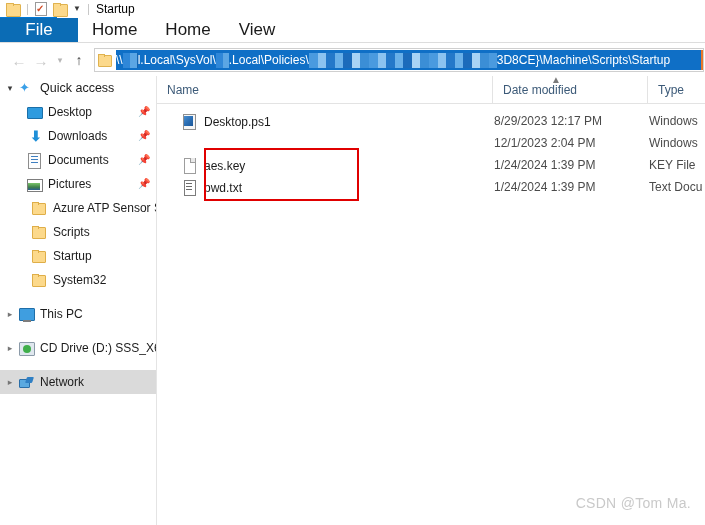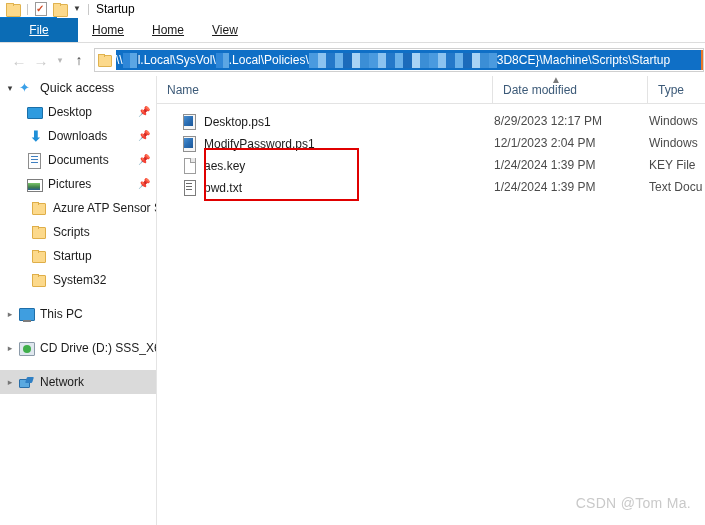--- a/index.html
+++ b/index.html
@@ -71,22 +71,22 @@
   
   .ribbon {
     position: absolute; left: 0; top: 18px;
     width: 705px; height: 24px;
     background: #ffffff;
     display: flex; align-items: stretch;
     border-bottom: 1px solid #ddd;
   }
   .tab {
     display: flex; align-items: center; justify-content: center;
-    font-size: 12px; color: #1a1a1a;
-    padding: 0 14px; cursor: default; white-space: nowrap; text-decoration: underline;
+    font-size: 17px; color: #1a1a1a;
+    padding: 0 14px; cursor: default; white-space: nowrap;
   }
   .tab.file {
     background: #0b6cb5; color: #ffffff;
     min-width: 46px; padding: 0 16px;
   }
 
   
   .addrrow {
     position: absolute; left: 0; top: 44px;
     width: 705px; height: 32px;
@@ -571,24 +571,20 @@
       <div class="filerow" style="top:36px;">
         <div class="fcell-name">
           <span class="fico fico-ps1"></span>
           <span class="fname">Desktop.ps1</span>
         </div>
         <div class="fcell-date">8/29/2023 12:17 PM</div>
         <div class="fcell-type">Windows</div>
       </div>
 
       <div class="filerow" style="top:58px;">
-        <div class="fcell-name">
-          <span class="fico fico-ps1"></span>
-          <span class="fname">ModifyPassword.ps1</span>
-        </div>
         <div class="fcell-date">12/1/2023 2:04 PM</div>
         <div class="fcell-type">Windows</div>
       </div>
 
       <div class="filerow" style="top:80px;">
         <div class="fcell-name">
           <span class="fico fico-blank"></span>
           <span class="fname">aes.key</span>
         </div>
         <div class="fcell-date">1/24/2024 1:39 PM</div>

